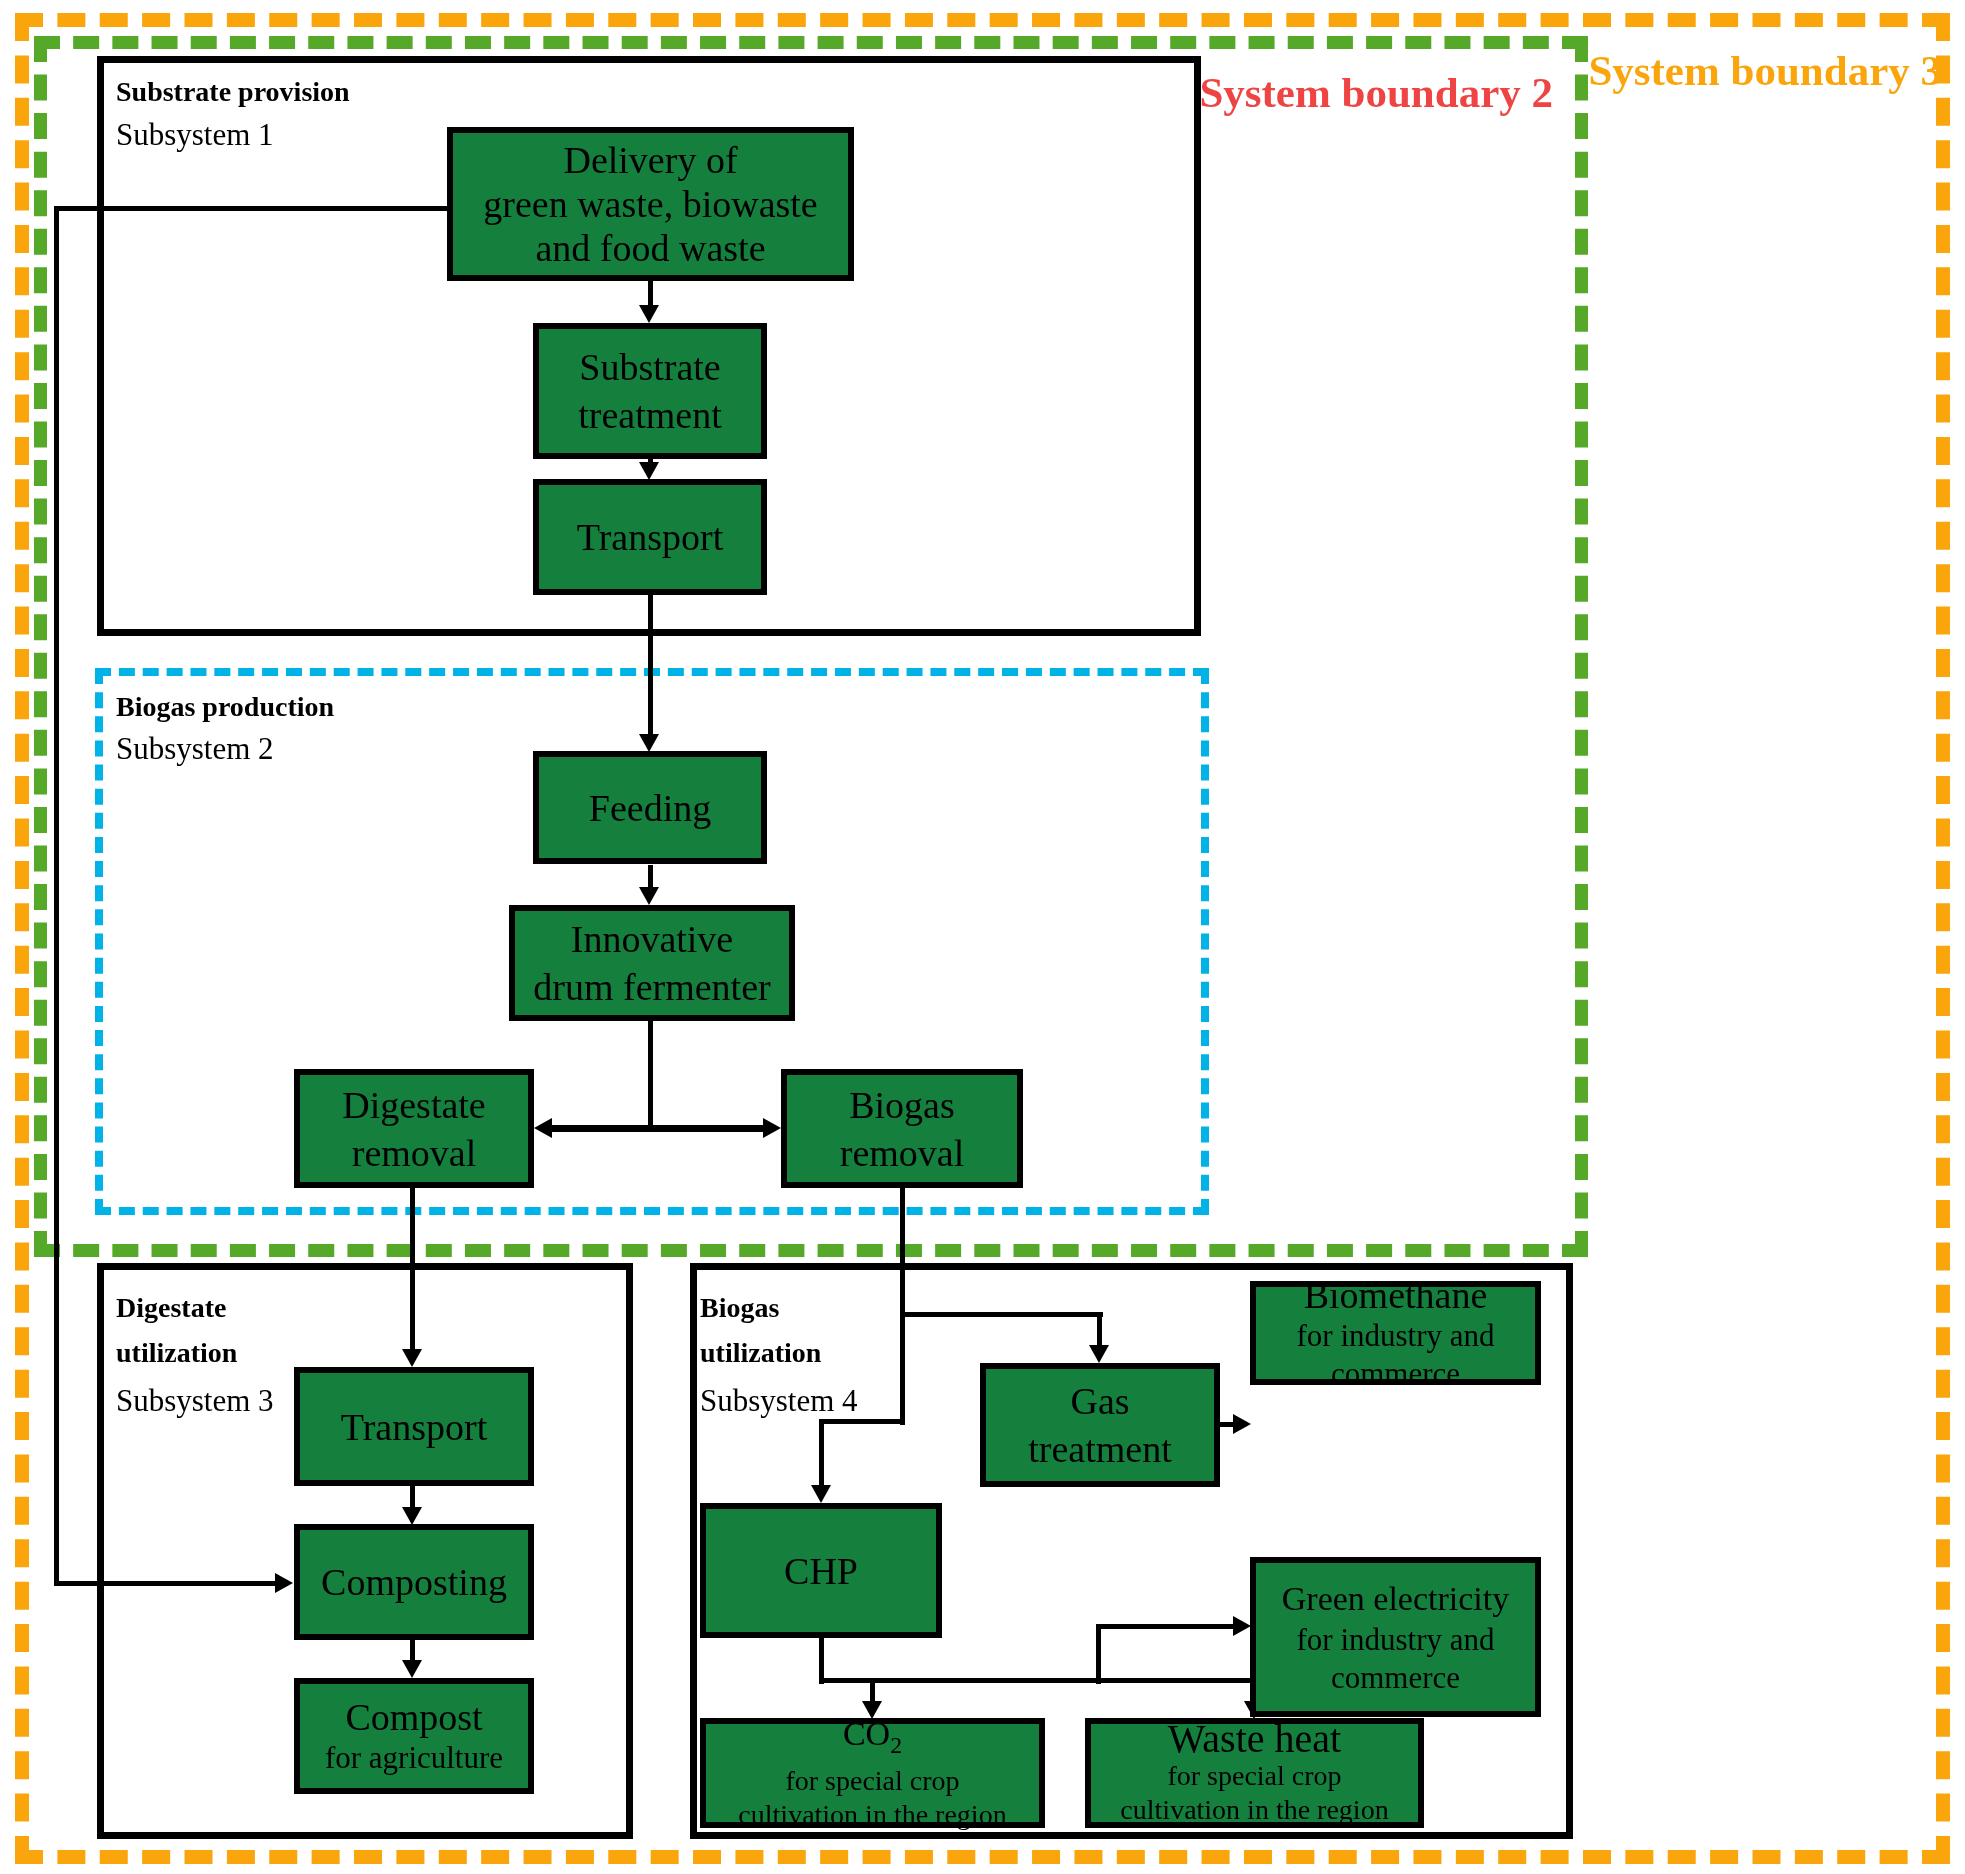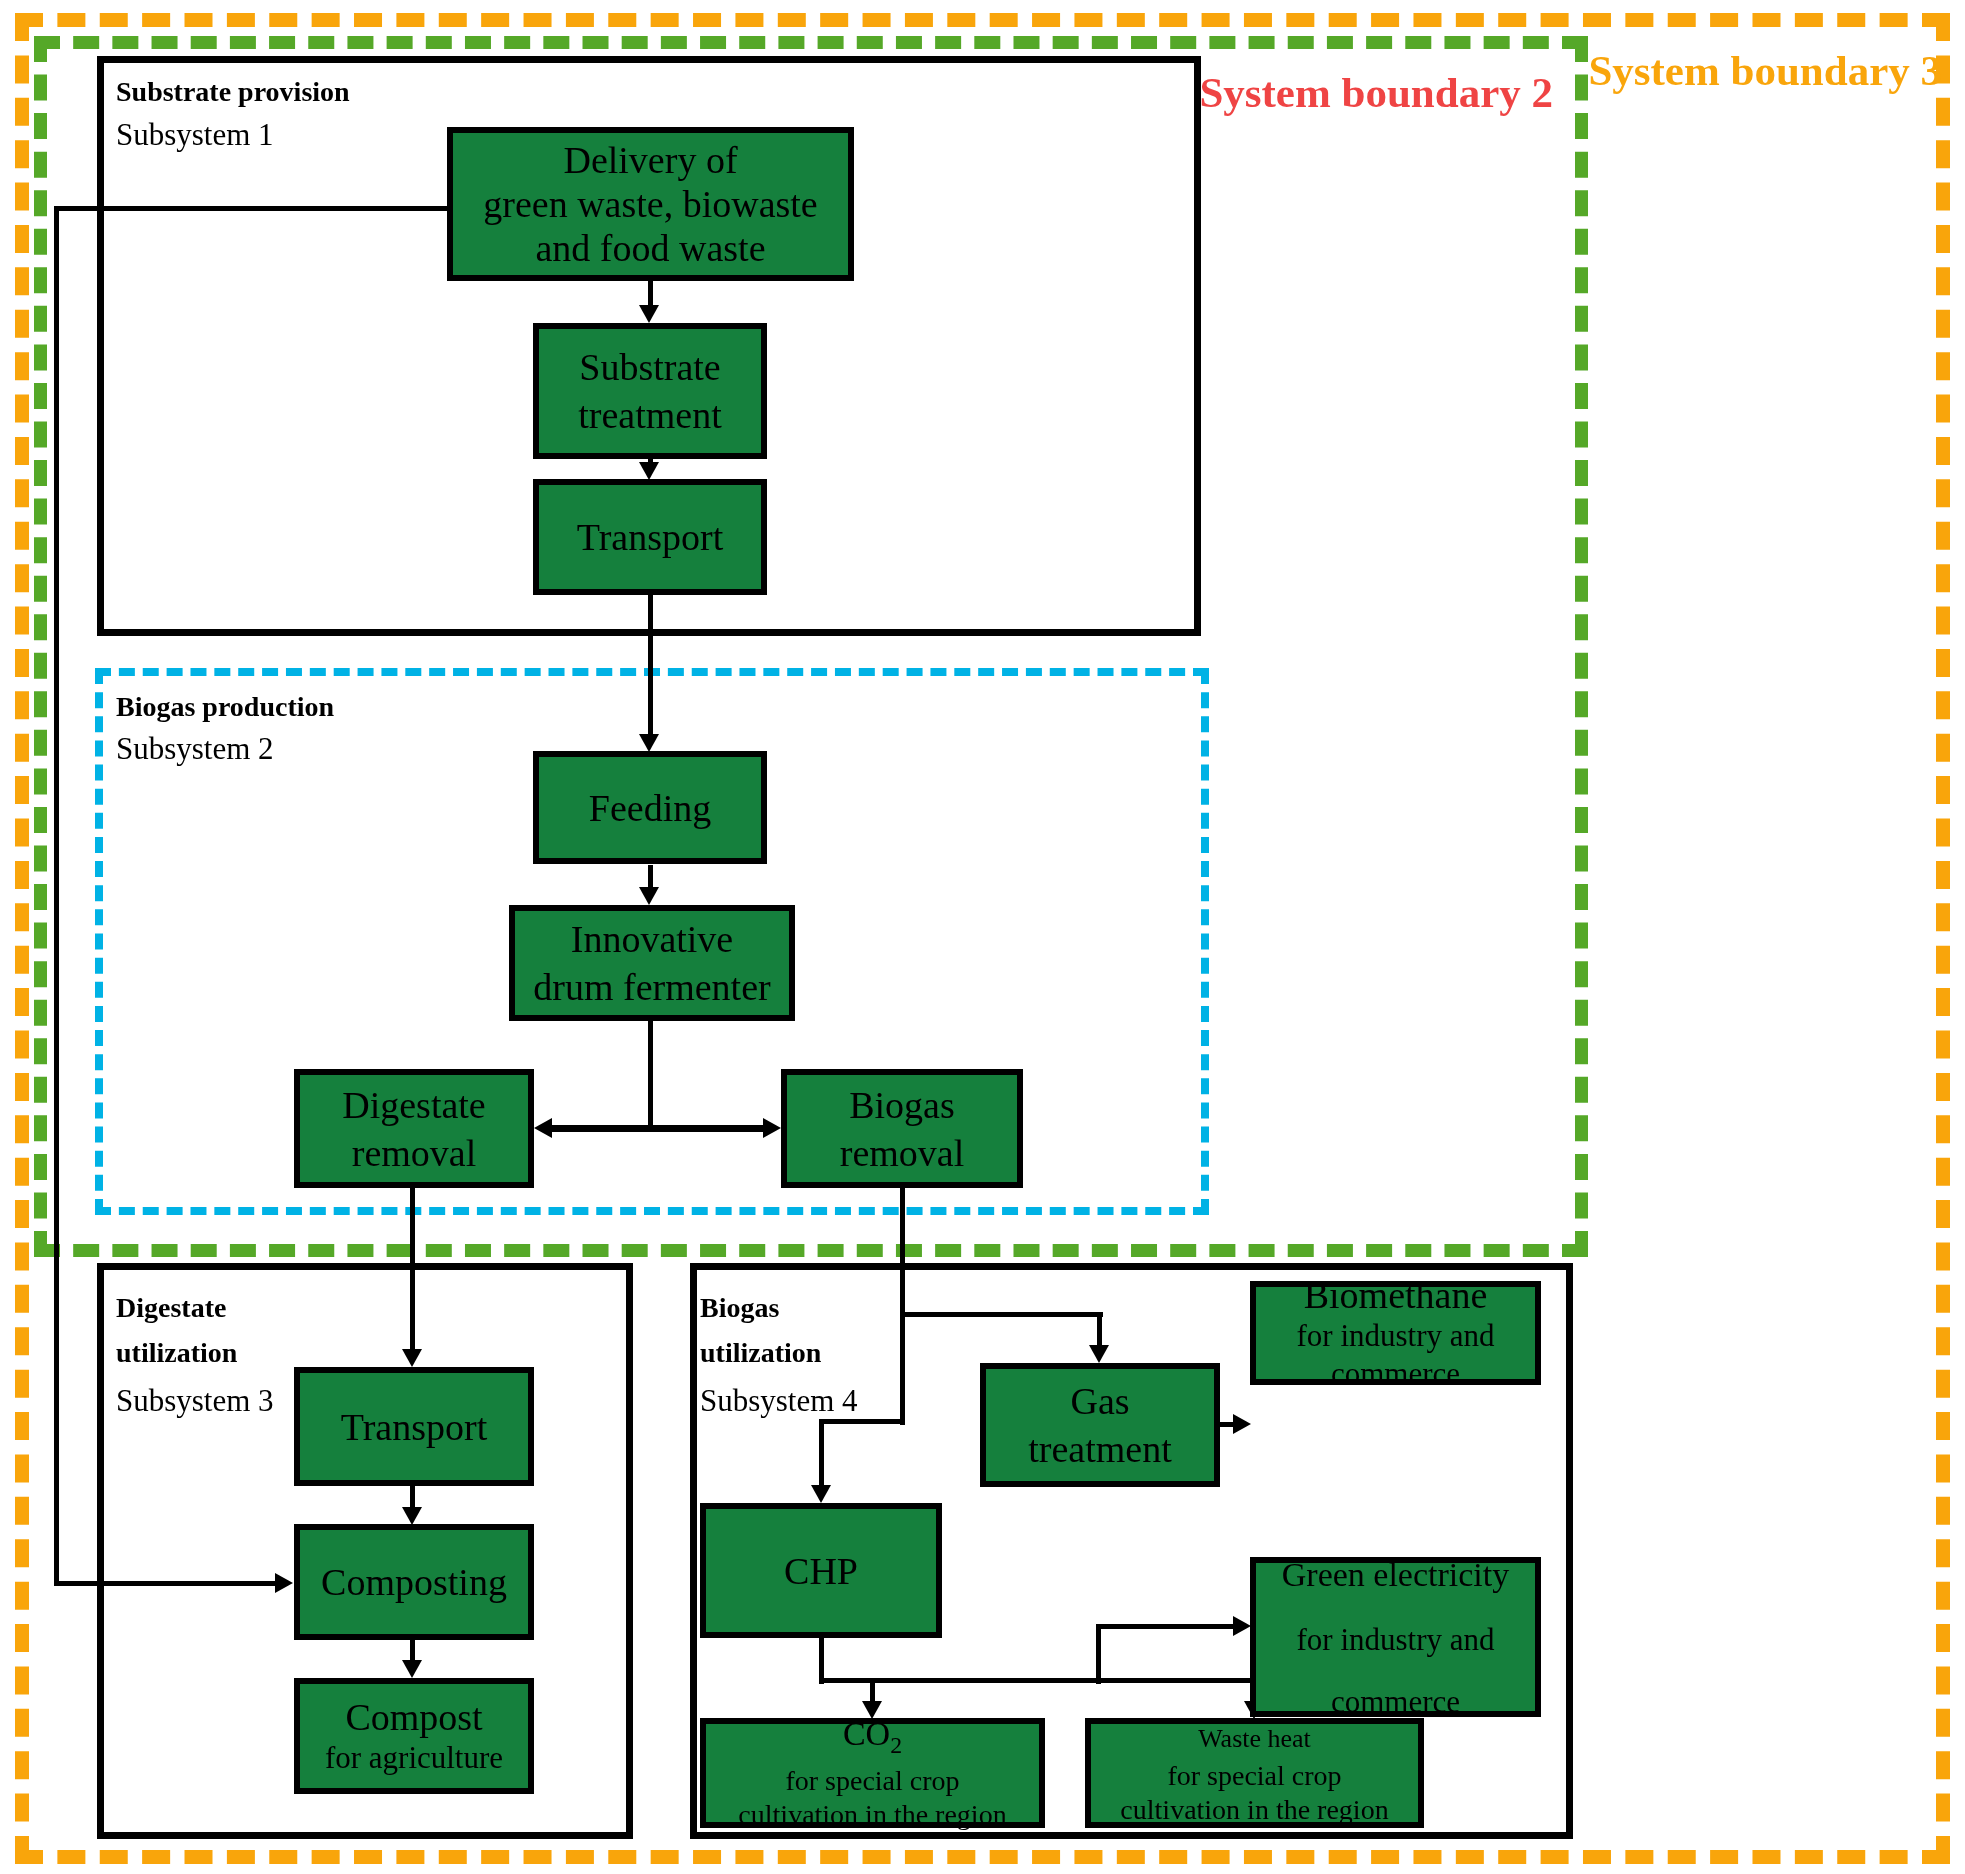--- a/index.html
+++ b/index.html
@@ -164,32 +164,32 @@
   <div class="node" style="left:1250px;top:1281px;width:291px;height:104px;align-items:center;">
     <div class="t1b">Biomethane</div>
     <div class="t2">for industry and</div>
     <div class="t2">commerce</div>
   </div>
 
   <div class="node" style="left:700px;top:1503px;width:242px;height:135px;">
     <div class="t1">CHP</div>
   </div>
 
-  <div class="node" style="left:1250px;top:1557px;width:291px;height:160px;gap:24px;">
+  <div class="node" style="left:1250px;top:1557px;width:291px;height:160px;">
     <div class="t1b" style="font-size:34px;">Green electricity</div>
     <div class="t2">for industry and</div>
     <div class="t2">commerce</div>
   </div>
 
   <div class="node" style="left:700px;top:1718px;width:345px;height:110px;">
     <div class="t1b" style="font-size:34px;line-height:40px;"><span>CO</span><sub>2</sub></div>
     <div class="t3">for special crop</div>
     <div class="t3">cultivation in the region</div>
   </div>
 
   <div class="node" style="left:1085px;top:1718px;width:339px;height:110px;">
-    <div class="t1b" style="font-size:26px;line-height:40px;">Waste heat</div>
+    <div class="t1b" style="font-size:40px;line-height:40px;">Waste heat</div>
     <div class="t3">for special crop</div>
     <div class="t3">cultivation in the region</div>
   </div>
 
 </div>
 
 
 </body></html>

